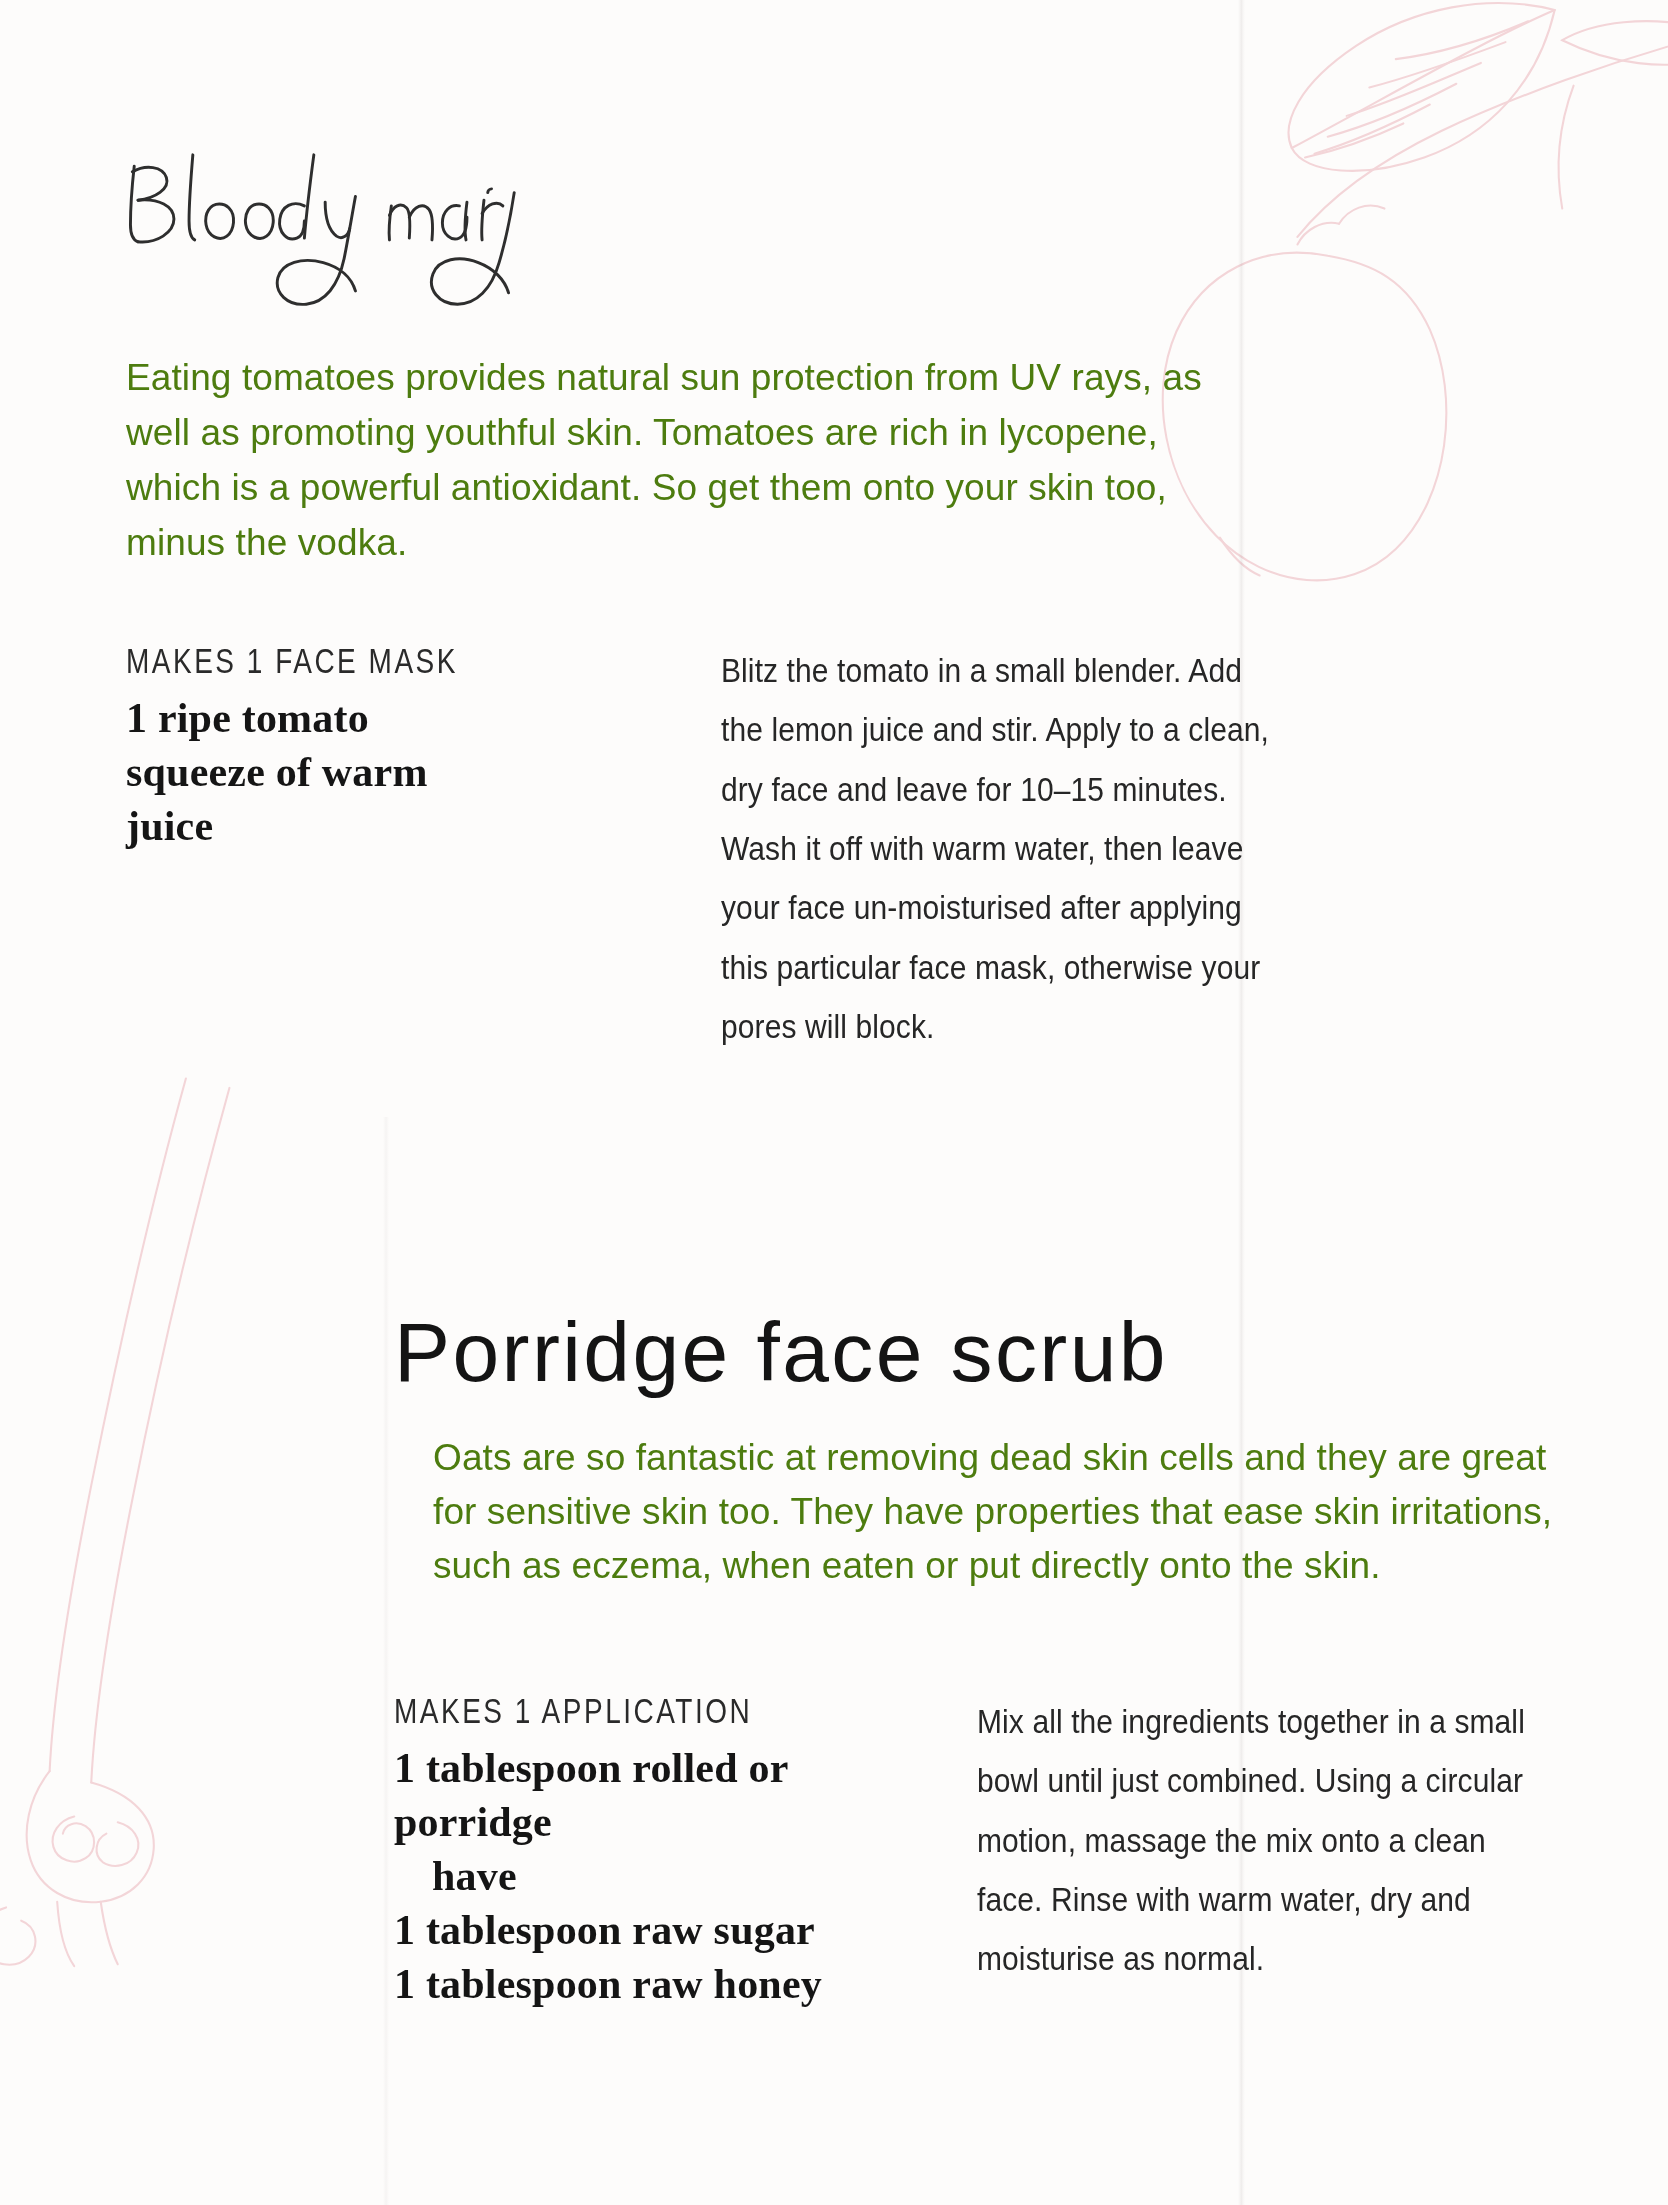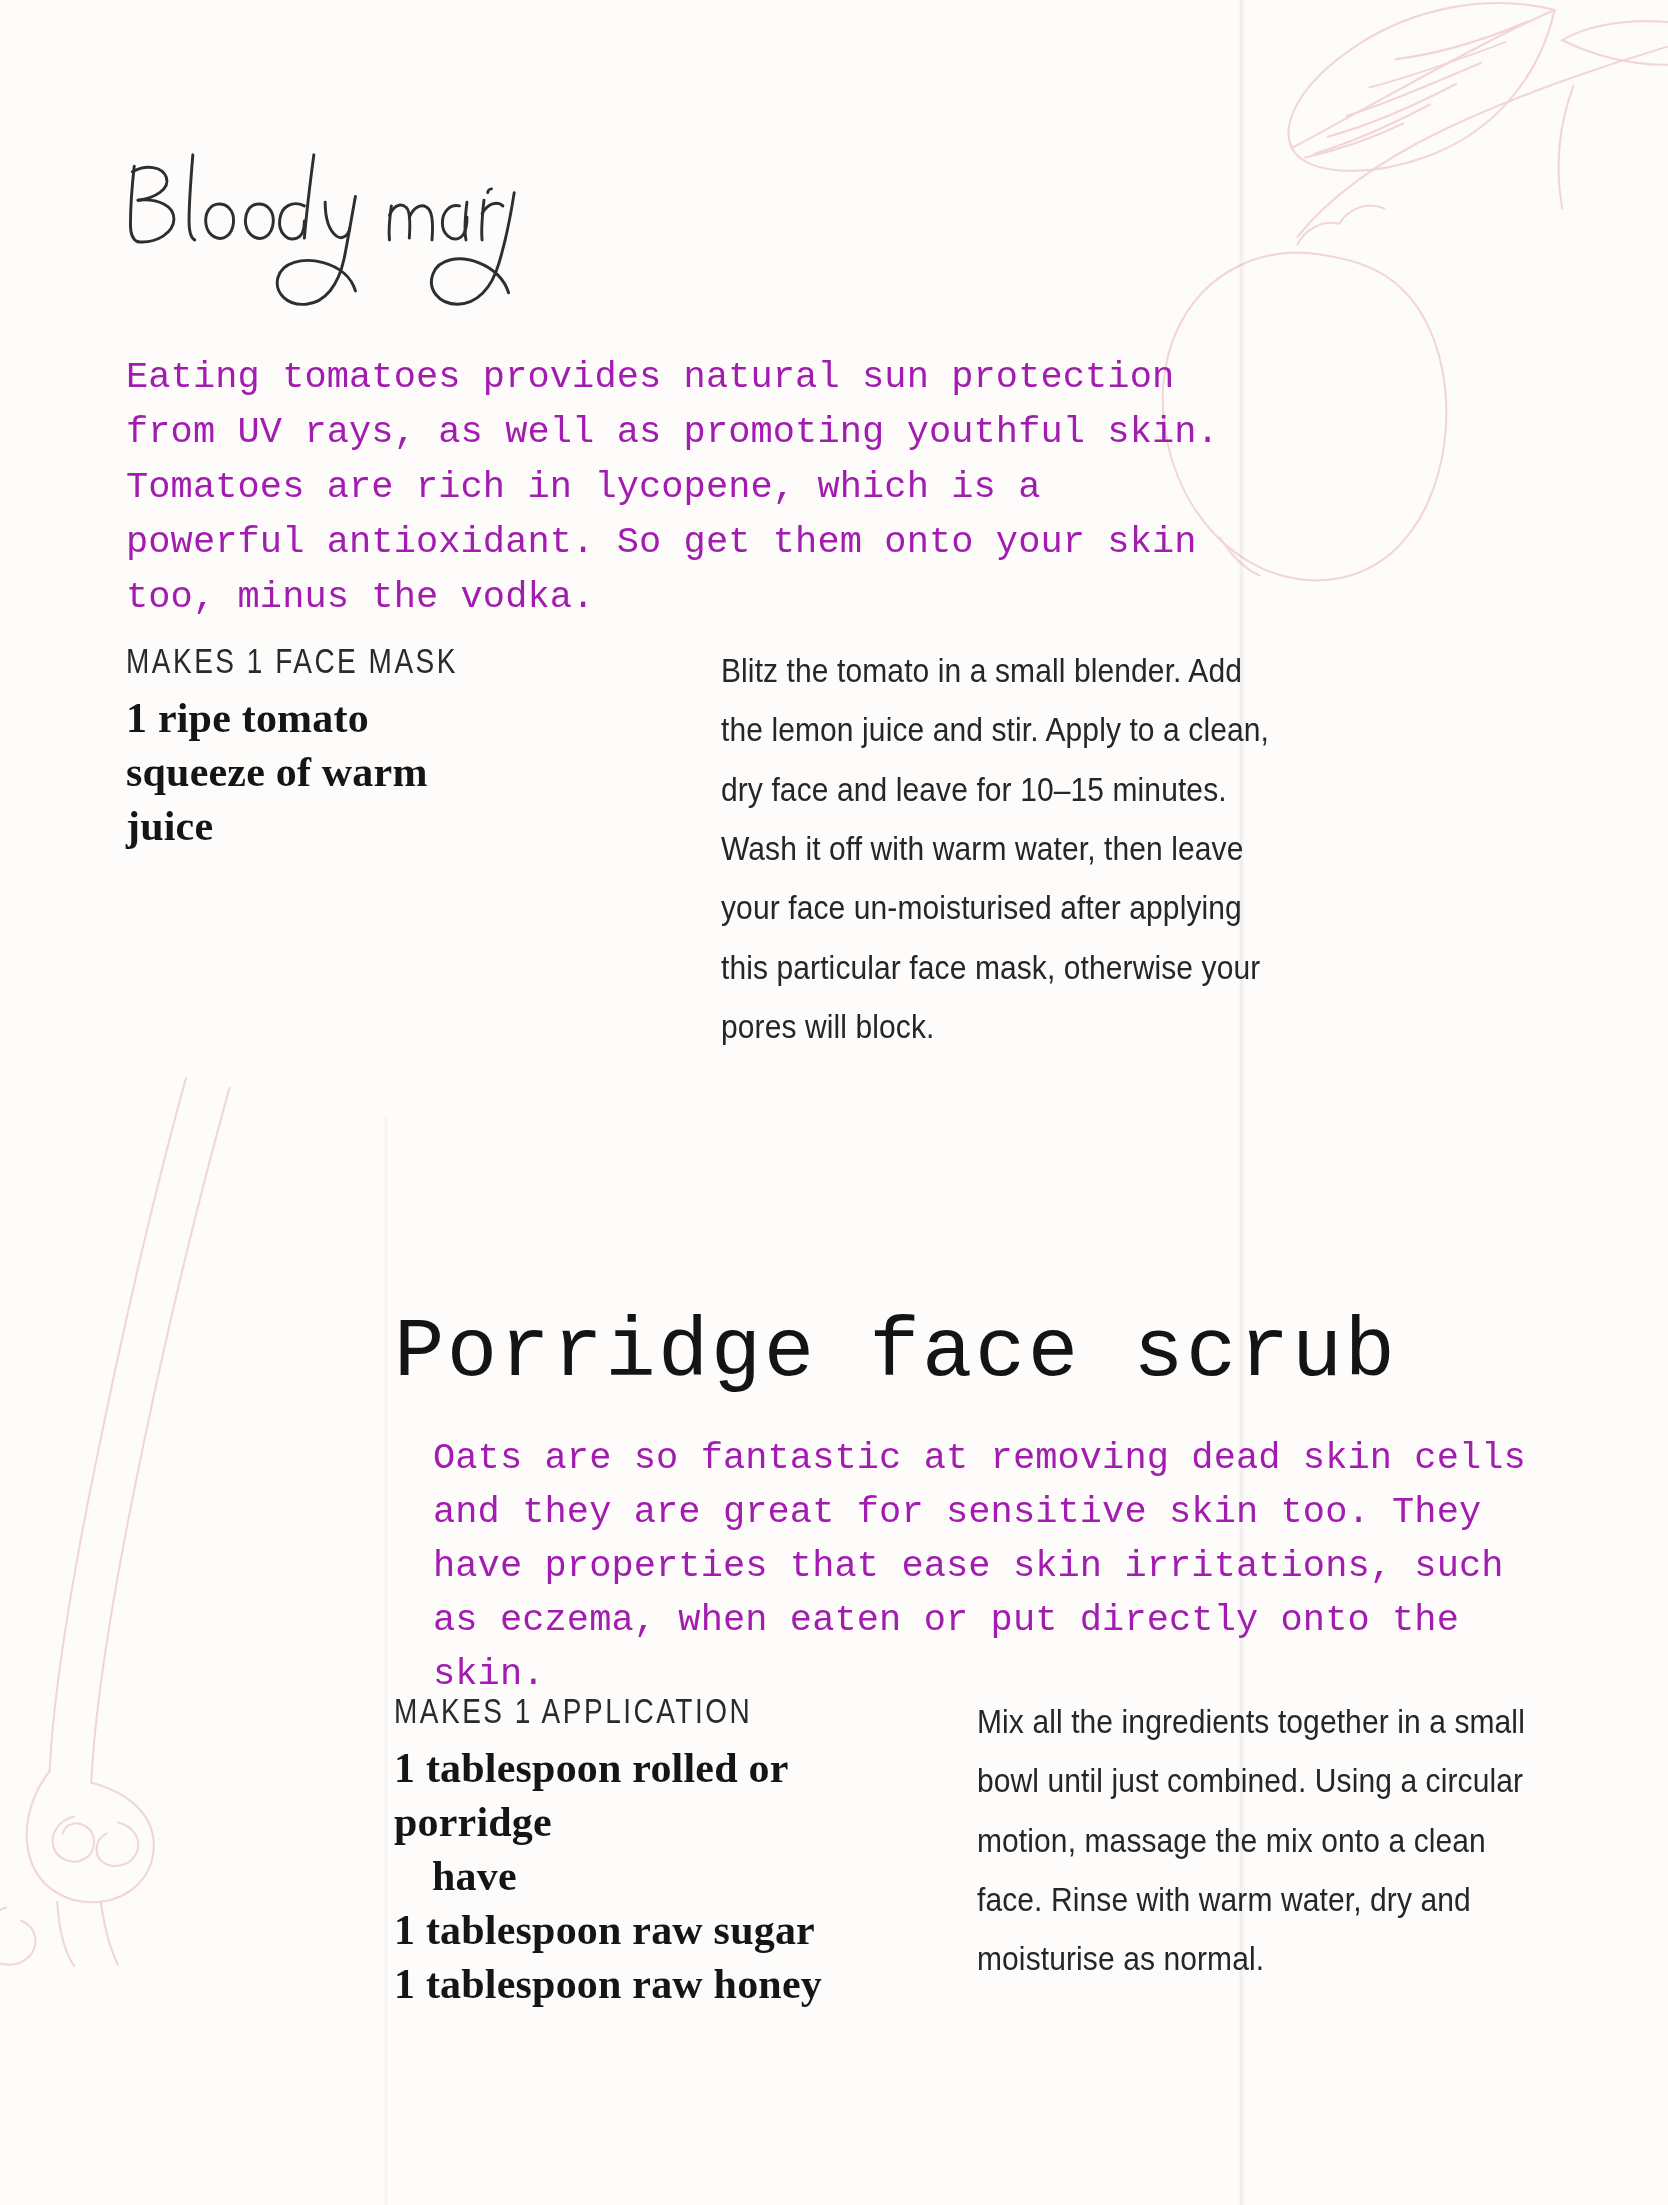--- a/index.html
+++ b/index.html
@@ -64,24 +64,24 @@
     left: 121px;
     top: 151px;
     width: 397px;
     height: 104px;
   }
   .hand-title svg { display: block; overflow: visible; }
 
   
   .intro {
     position: absolute;
-    font-family: Liberation Mono, monospace;
+    font-family: Liberation Sans, sans-serif;
     font-size: 37px;
     line-height: 55px;
-    color: #a21caf;
+    color: #4d7c0f;
     letter-spacing: 0.1px;
   }
   .intro-1 { left: 126px; top: 313px; width: 1107px; }
   .intro-2 { left: 394px; top: 1394px; width: 1136px; }
   .intro-2 { font-size: 37px; line-height: 54px; margin-left: 39px; }
 
   
   .makes-label {
     font-family: "Liberation Sans", sans-serif;
     font-weight: 300;
@@ -118,21 +118,21 @@
   
   .r1-makes { position: absolute; left: 126px; top: 642px; }
   .r1-ing   { position: absolute; left: 126px; top: 691px; width: 379px; }
   .r1-method{ position: absolute; left: 721px; top: 641px; width: 549px; }
 
   
   .scrub-title {
     position: absolute;
     left: 394px;
     top: 1249px;
-    font-family: Liberation Mono, monospace;
+    font-family: Liberation Sans, sans-serif;
     font-weight: normal;
     font-size: 84px;
     line-height: 95px;
     letter-spacing: 2.4px;
     color: #141414;
     white-space: nowrap;
   }
 
   
   .r2-makes { position: absolute; left: 394px; top: 1692px; }

